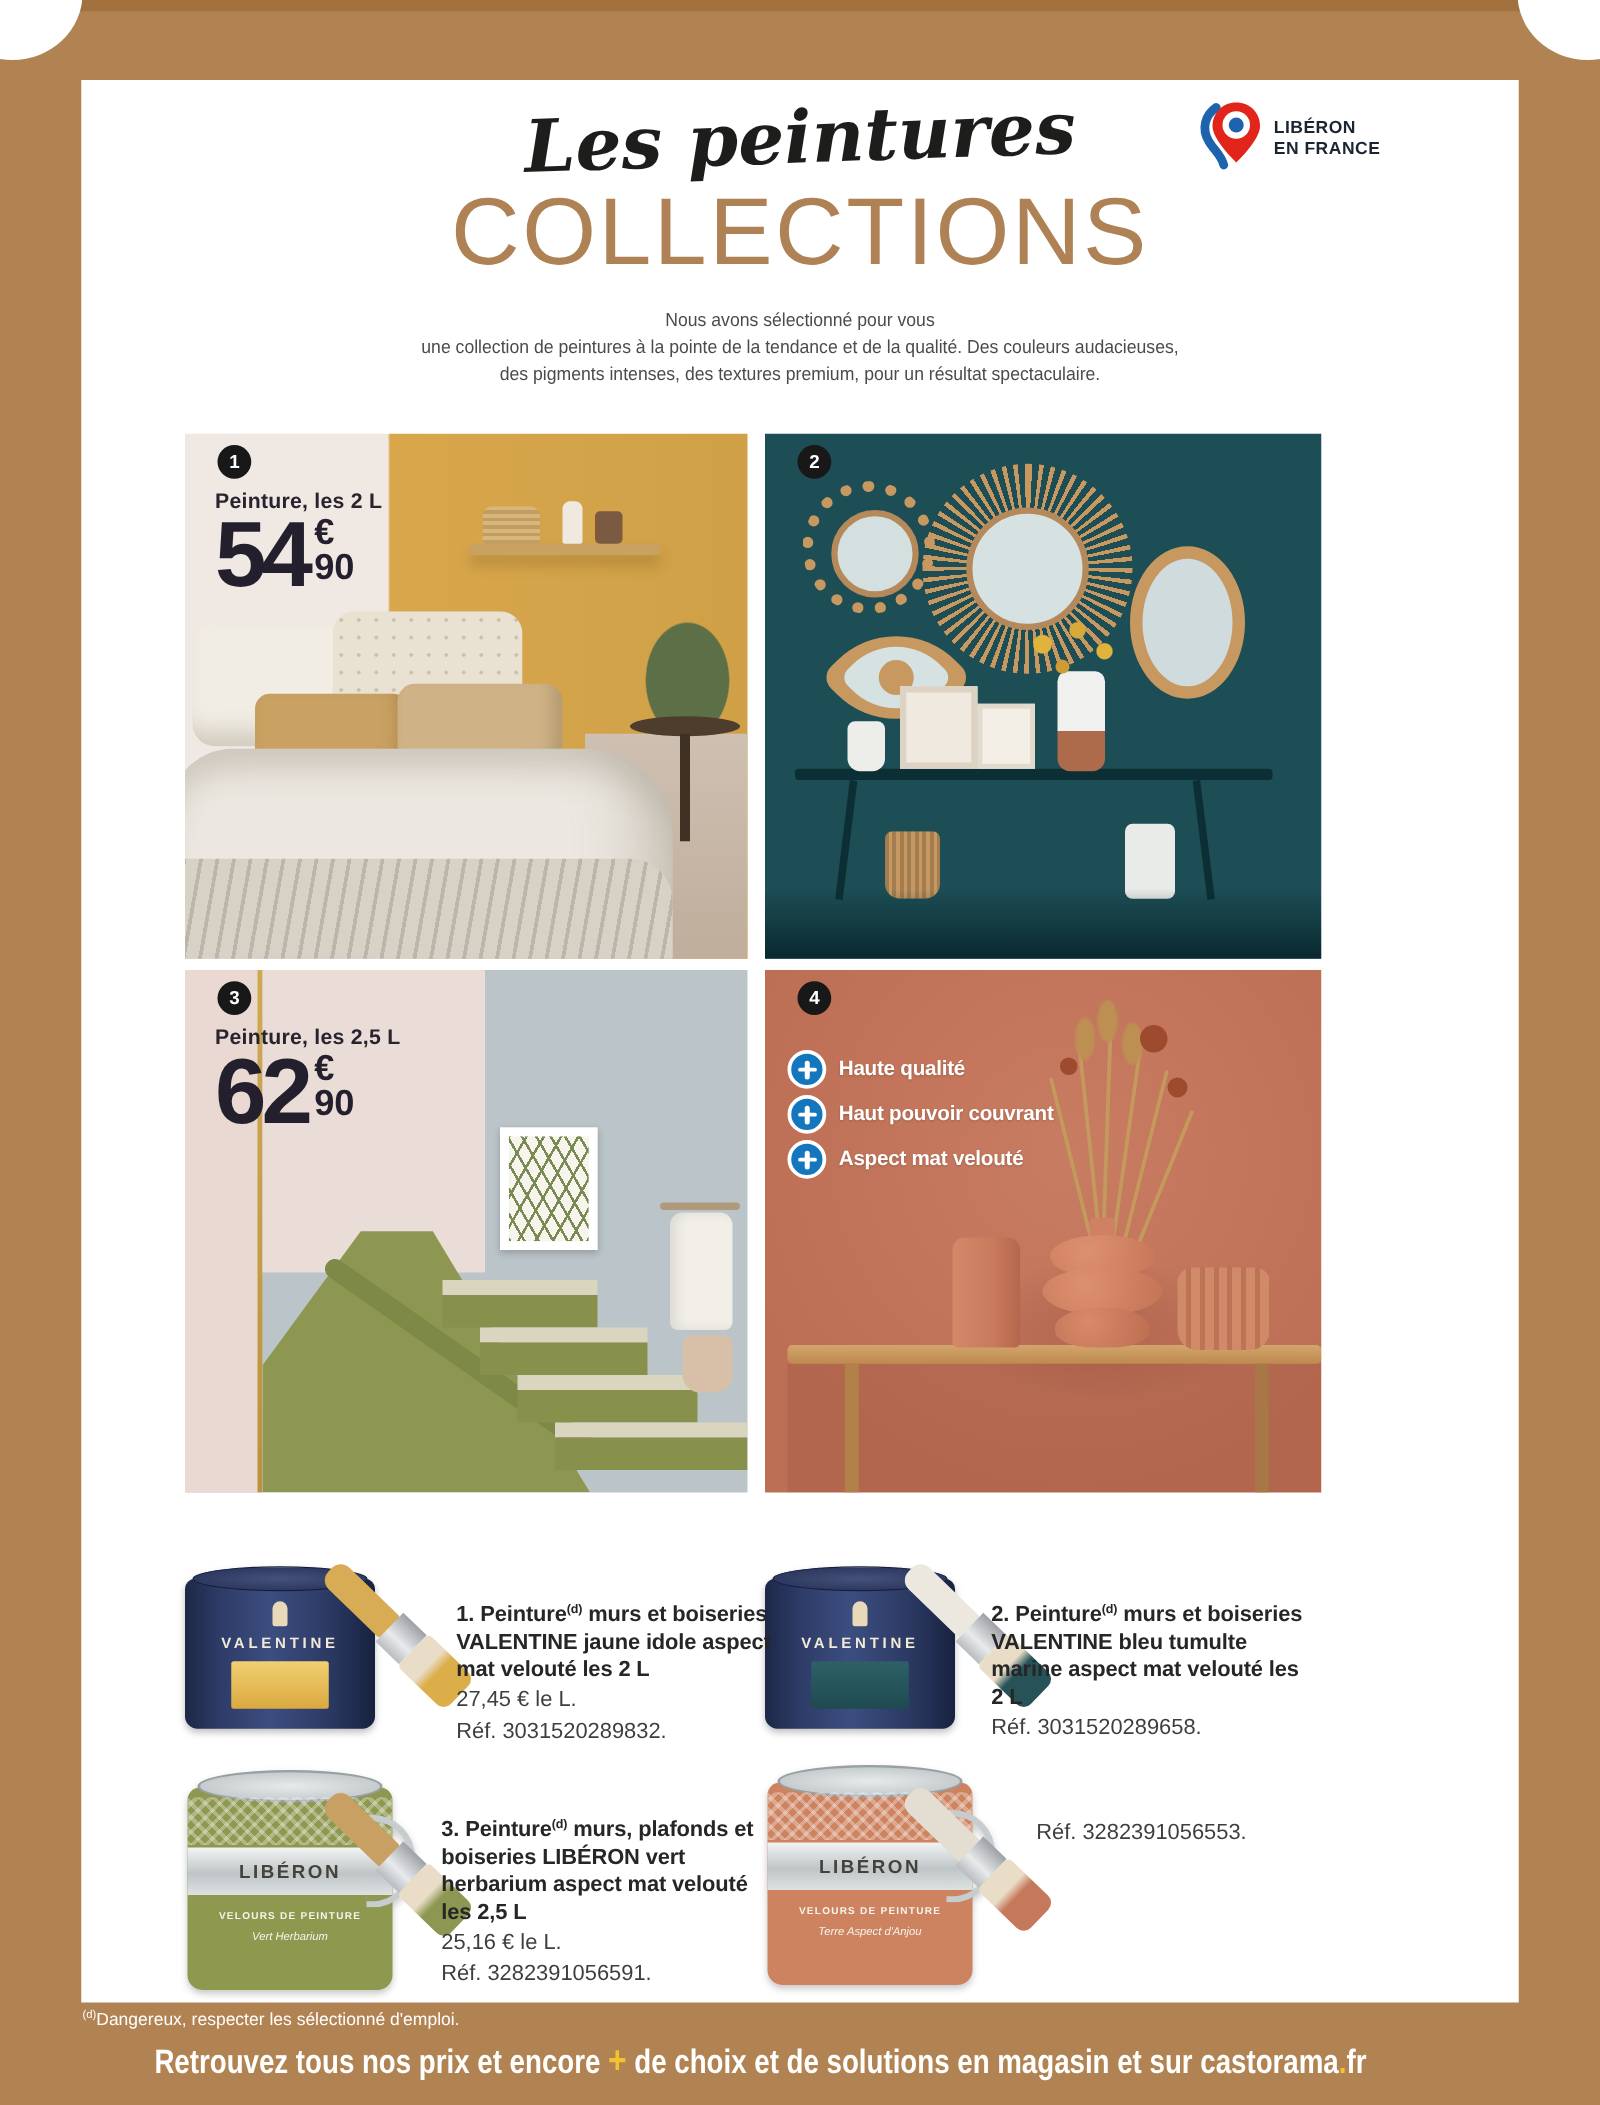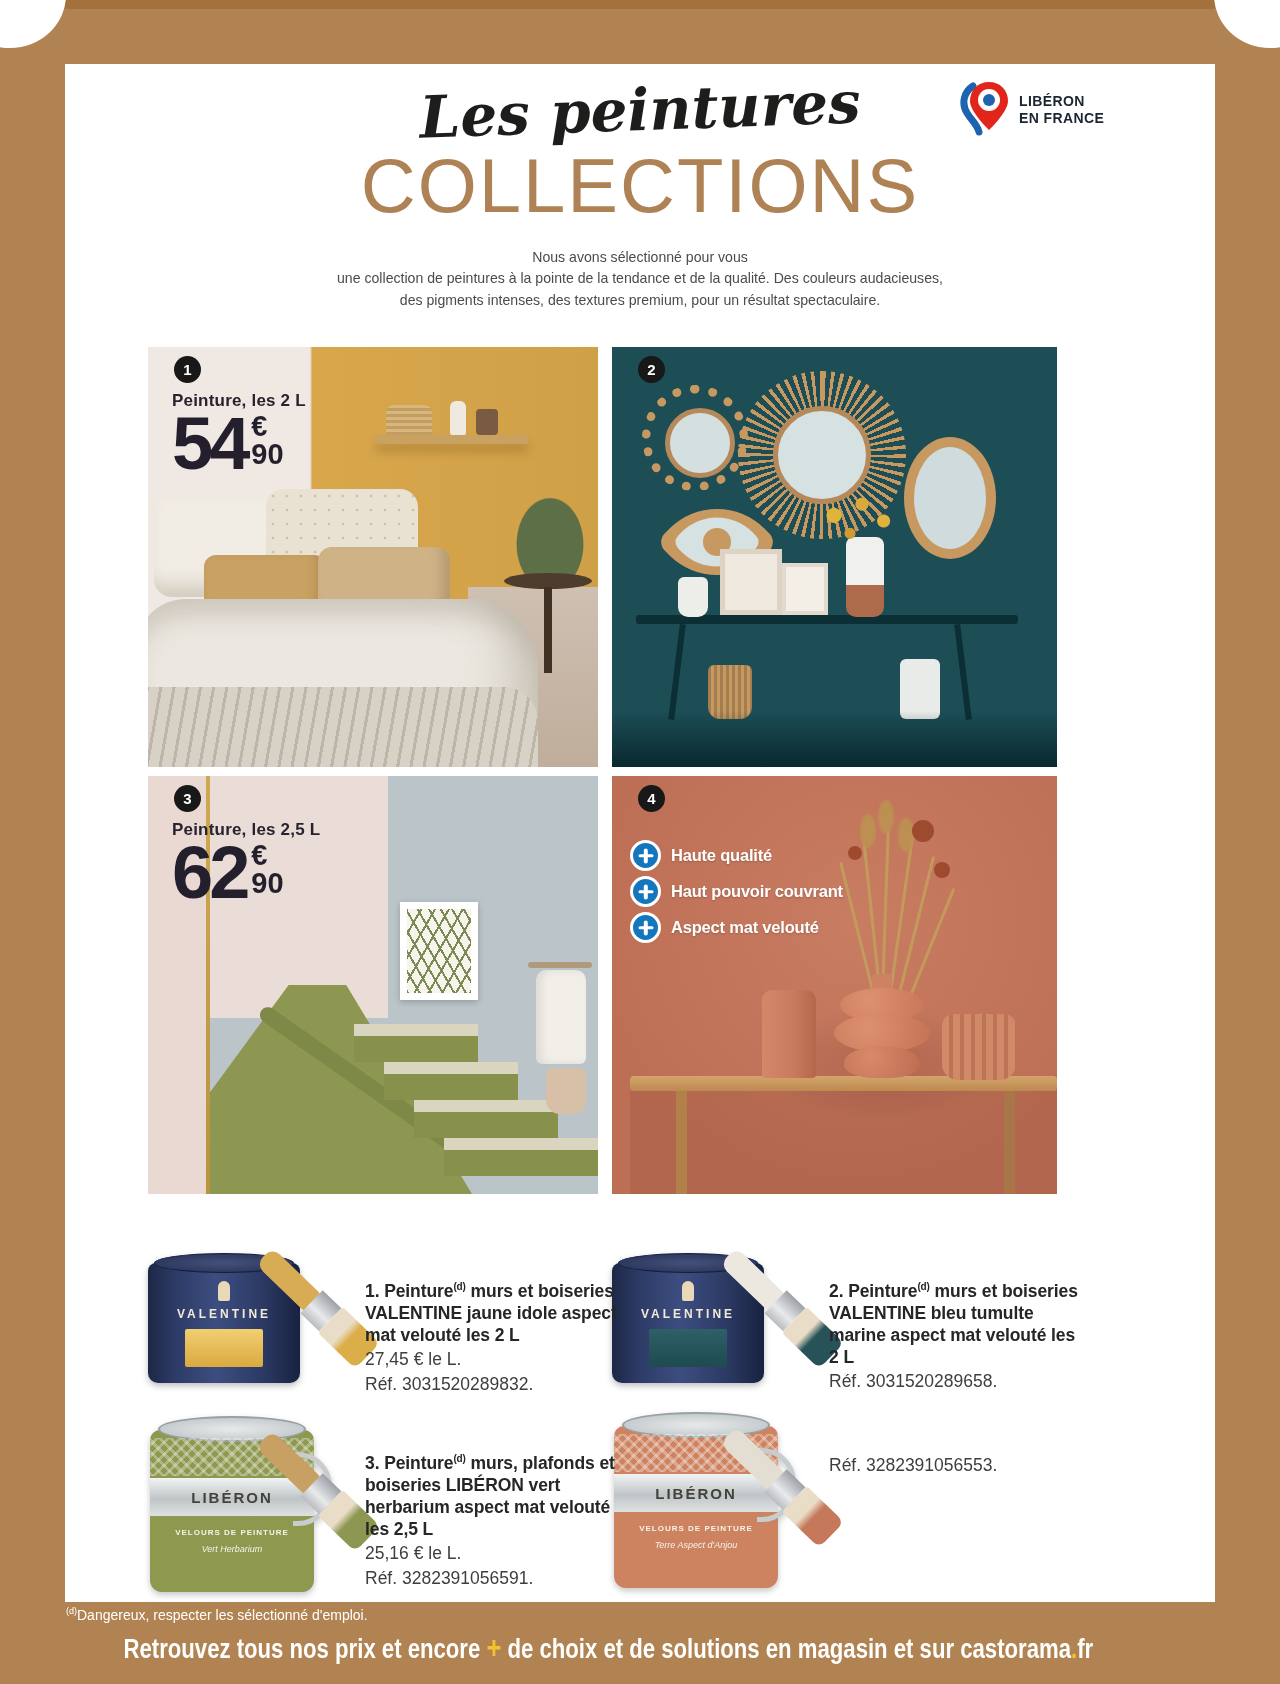--- a/index.html
+++ b/index.html
@@ -145,22 +145,22 @@
   .cl-handle{position:absolute;right:-16px;top:36px;width:34px;height:64px;border:5px solid #c7ccce;border-left:none;border-radius:0 34px 34px 0}
   .brush{position:absolute;left:150px;top:-14px;width:40px;height:150px;transform:rotate(-46deg)}
   .pi3 .brush,.pi4 .brush{top:0}
   .br-handle{position:absolute;left:8px;top:0;width:24px;height:68px;border-radius:10px 10px 4px 4px;background:#d8ab55}
   .pi2 .br-handle{background:#ece8df}.pi3 .br-handle{background:#c9a063}.pi4 .br-handle{background:#e3ddd2}
   .br-ferrule{position:absolute;left:4px;top:66px;width:32px;height:26px;background:linear-gradient(90deg,#b9bcc0,#e8eaec 40%,#9da1a6)}
   .br-bristles{position:absolute;left:2px;top:92px;width:36px;height:52px;border-radius:4px 4px 8px 8px;background:linear-gradient(#e9ddc8 0%,#e9ddc8 34%,var(--paint) 52%,var(--paint) 100%)}
 
   
   .prod-text{position:absolute;width:252px}
-  .pt1{left:300px;top:1216px}.pt2{left:764px;top:1216px}
-  .pt3{left:300px;top:1388px}.pt4{left:764px;top:1388px}
+  .pt1{left:300px;top:1216px}.pt2{left:728px;top:1216px}
+  .pt3{left:288px;top:1388px}.pt4{left:764px;top:1388px}
   .prod-name{font-size:17.5px;font-weight:bold;color:#262626;line-height:1.26;letter-spacing:-.1px}
   .prod-name sup{font-size:10px}
   .prod-meta{font-size:17.5px;color:#3e3e3e;line-height:1.32;margin-top:2px}
 
   
   .footnote{position:absolute;left:66px;top:1606px;color:#fff;font-size:14px}
   .footnote sup{font-size:9px}
   .bottom-bar{position:absolute;left:20px;right:110px;top:1630px;text-align:center;color:#fff;font-weight:bold;font-size:27px;transform:scaleX(.82);transform-origin:center top;white-space:nowrap}
   .plus-yellow{color:#f2c231;font-size:31px}
   .dot-yellow{color:#f2c231}

